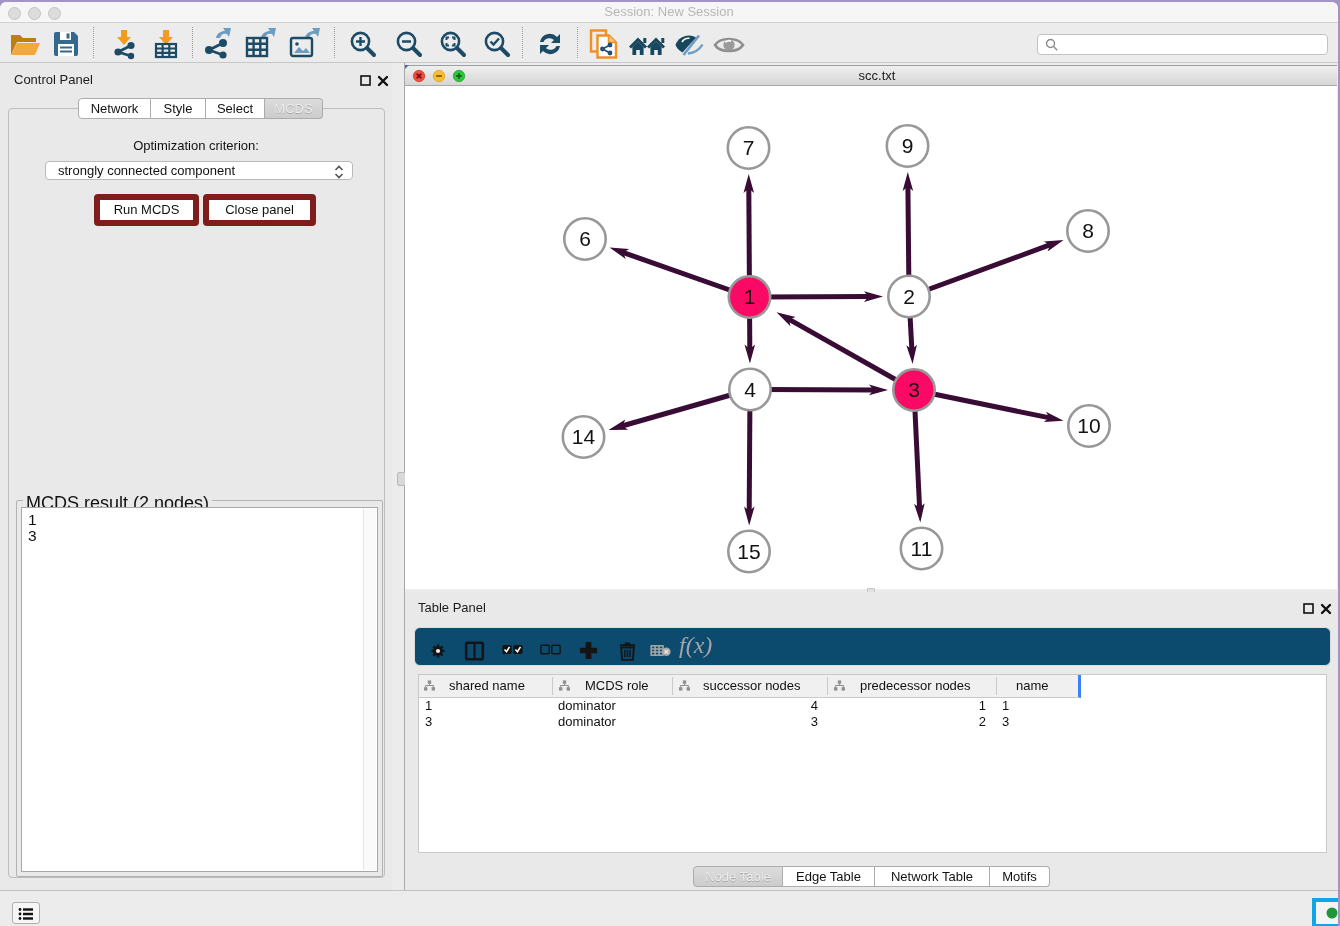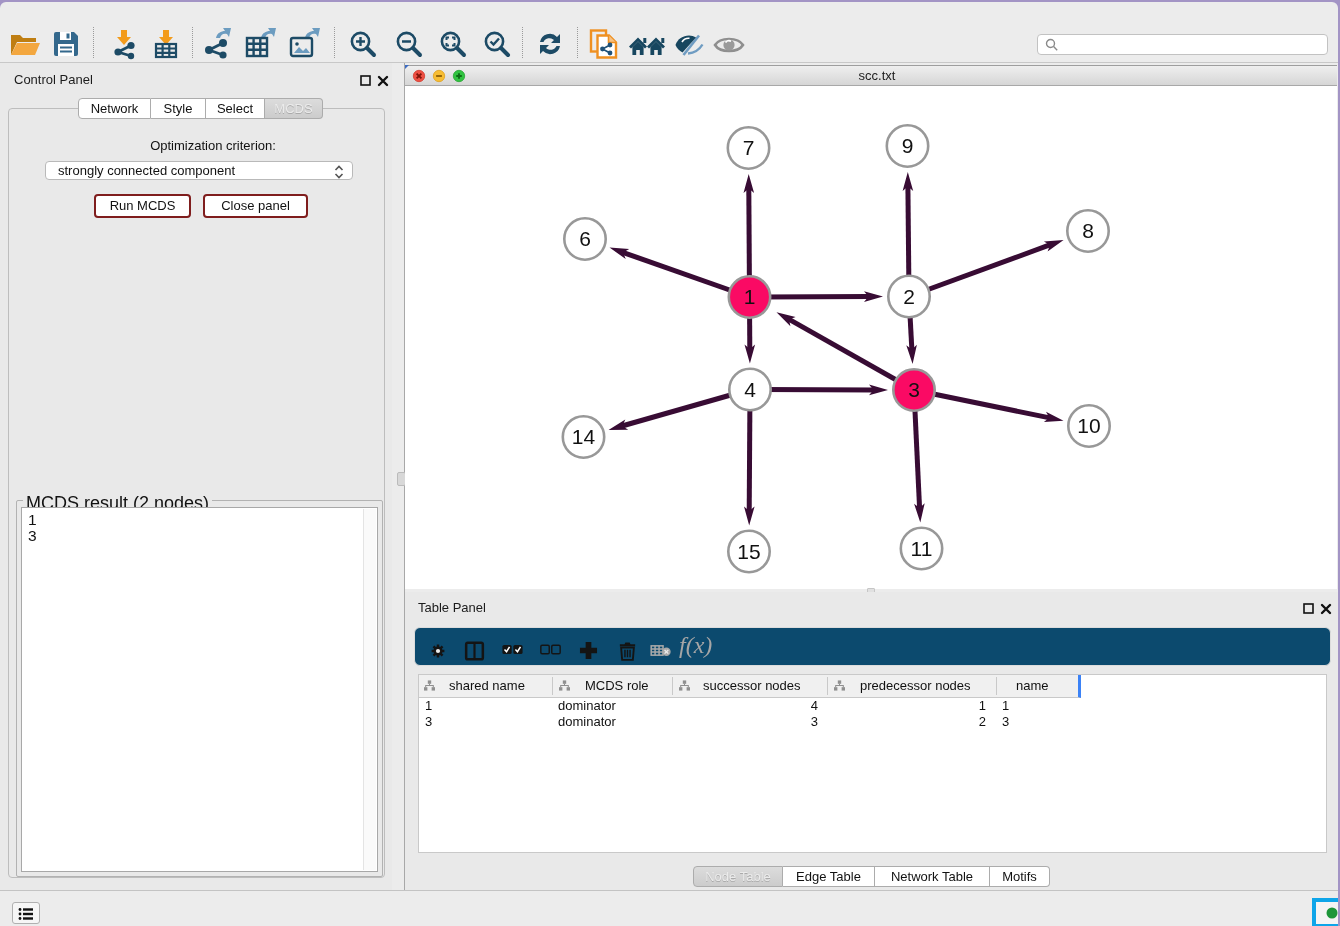--- a/index.html
+++ b/index.html
@@ -27,25 +27,25 @@
 .tabsrow{position:absolute;display:flex;z-index:3;}
 .tab{height:19px;line-height:19px;font-size:13px;color:#121212;background:#fff;
   border:1px solid #acacac;border-left:none;padding:0;text-align:center;}
 .tab.first{border-left:1px solid #acacac;border-radius:4px 0 0 4px;}
 .tab.last{border-radius:0 4px 4px 0;}
 .tab.sel{background:linear-gradient(#dcdcdc,#cccccc);color:#ebebeb;
   text-shadow:0 1px 0 #aaa;}
 #cpcontent{position:absolute;left:8px;top:45px;width:375px;height:768px;
   border:1px solid #bdbdbd;border-radius:4px;}
 #optlabel{position:absolute;left:0;top:75px;width:392px;text-align:center;
-  font-size:13px;color:#111;margin-left:17px;}
+  font-size:13px;color:#111;}
 #combo{position:absolute;left:45px;top:98px;width:306px;height:17px;background:#fff;
   border:1px solid #b9b9b9;border-radius:4px;font-size:13px;color:#111;}
 #combo span{position:absolute;left:12px;top:1px;}
-.btn{position:absolute;height:20px;background:#fff;border:2px solid #7f1d1d;
+.btn{position:absolute;height:20px;background:#fff;border:6px solid #7f1d1d;
   border-radius:4px;font-size:13px;color:#111;text-align:center;line-height:20px;}
 #fieldset{position:absolute;left:16px;top:437px;width:365px;height:375px;
   border:1px solid #b2b2b2;border-radius:2px;}
 #fslegend{position:absolute;left:6px;top:-8px;background:#e9e9e9;padding:0 3px;
   font-size:18px;color:#111;}
 #fsinner{position:absolute;left:4px;top:6px;width:355px;height:363px;background:#fff;
   border:1px solid #a8a8a8;font-size:15.5px;color:#111;}
 #fsscroll{position:absolute;right:1px;top:1px;width:12px;height:361px;
   background:#fafafa;border-left:1px solid #e4e4e4;}
 
@@ -80,20 +80,26 @@
   background:#ececec;border-top:1px solid #c3c3c3;}
 #listbtn{position:absolute;left:12px;top:11px;width:26px;height:20px;
   background:#f6f6f6;border:1px solid #b0b0b0;border-radius:3px;}
 #membtn{position:absolute;left:1312px;top:7px;width:73px;height:22px;
   background:#f4f4f4;border:4px solid #0ea5e9;font-size:13px;color:#111;}
 svg{position:absolute;overflow:visible;}
 </style>
 </head>
 <body>
 <div id="win">
+  <div id="titlebar">
+    <div class="tl" style="left:8px;"></div>
+    <div class="tl" style="left:28px;"></div>
+    <div class="tl" style="left:48px;"></div>
+    <div id="wtitle">Session: New Session</div>
+  </div>
   <div id="toolbar">
 
     <svg width="32" height="30" style="left:9px;top:6px;" viewBox="0 0 32 30">
       <path d="M2 26 V6 h9 l3 3 h13 v4 H8 Z" fill="#bf7e12"></path>
       <path d="M8 14 h23 l-5 12 H2 Z" fill="#f3a73f"></path>
     </svg>
 
     <svg width="28" height="28" style="left:52px;top:7px;" viewBox="0 0 28 28">
       <path d="M2 4 a2 2 0 0 1 2-2 H22 L26 6 V24 a2 2 0 0 1 -2 2 H4 a2 2 0 0 1 -2-2 Z" fill="#34688c"></path>
       <rect x="8" y="2" width="11" height="8" fill="#fff"></rect>

